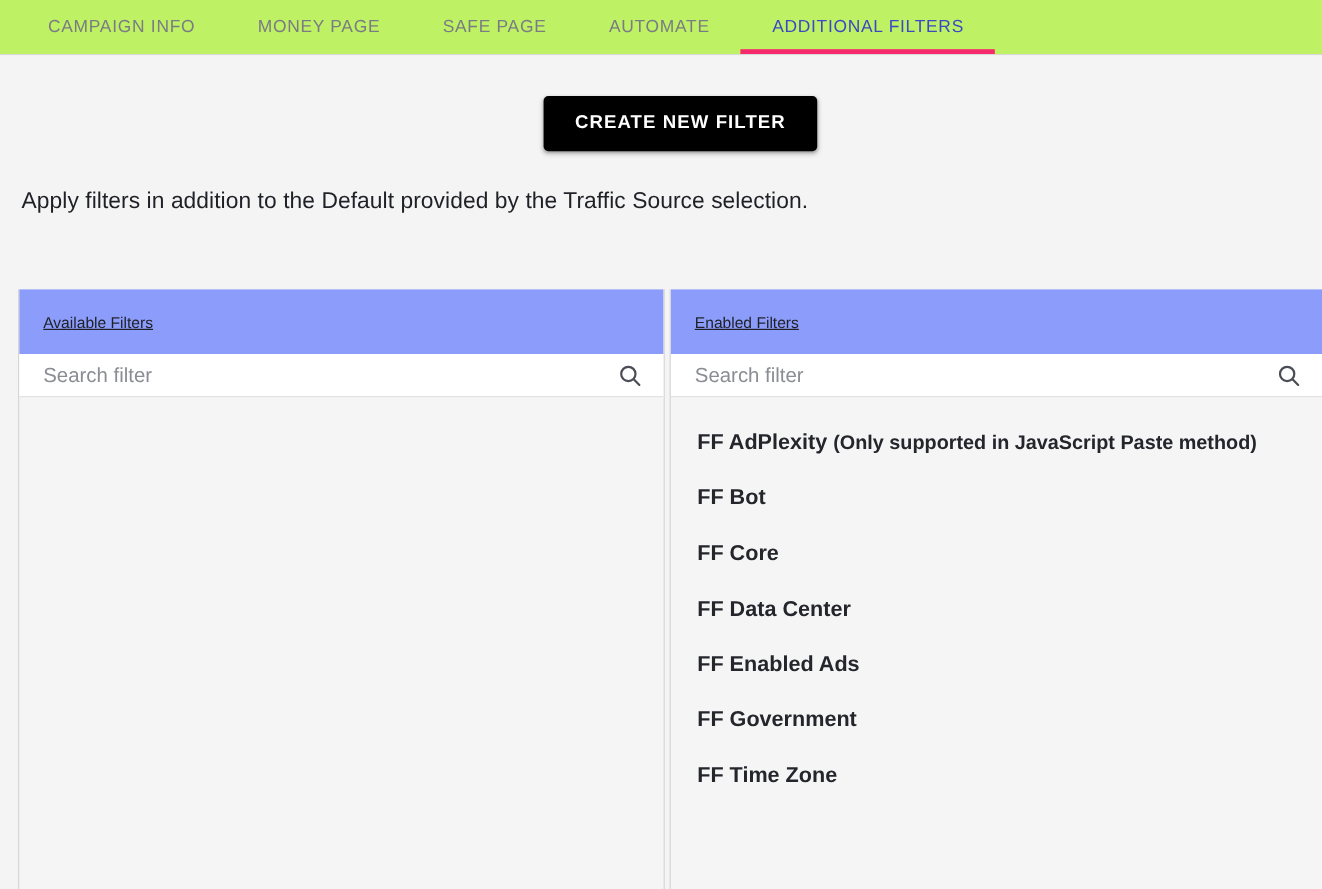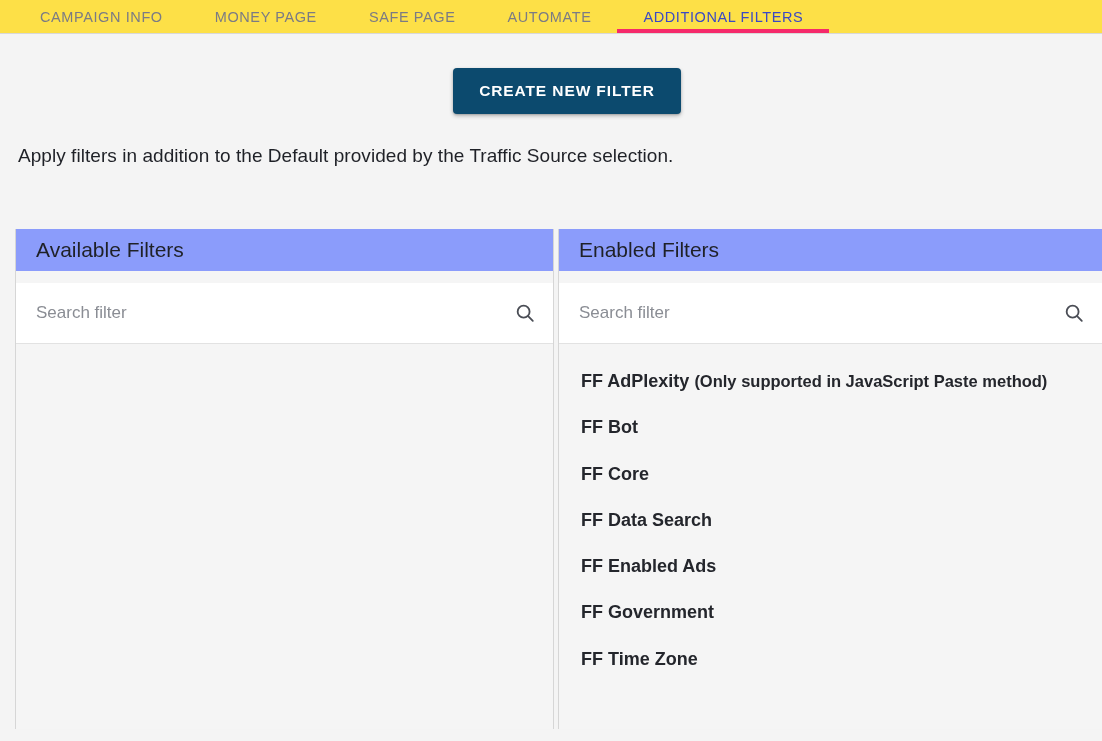--- a/index.html
+++ b/index.html
@@ -10,22 +10,22 @@
     height: 741px;
     overflow: hidden;
     background: #f4f4f4;
     font-family: "Liberation Sans", sans-serif;
     -webkit-font-smoothing: antialiased;
   }
 
   
   .tabbar {
     position: relative;
-    height: 34px;
-    background: #fde047;
+    height: 46px;
+    background: #bef264;
     border-bottom: 1px solid #d8d8d8;
     display: flex;
     align-items: stretch;
     padding-left: 14px;
   }
   .tab {
     position: relative;
     display: flex;
     align-items: center;
     justify-content: center;
@@ -54,21 +54,21 @@
     background: #f4f4f4;
     padding: 0;
   }
 
   .btn-wrap {
     display: flex;
     justify-content: center;
     padding-top: 34px;
   }
   .create-btn {
-    background: #0c4a6e;
+    background: #000000;
     color: #ffffff;
     border: none;
     border-radius: 4px;
     font-family: "Liberation Sans", sans-serif;
     font-size: 15.5px;
     font-weight: bold;
     letter-spacing: 0.9px;
     text-transform: uppercase;
     padding: 14px 26px;
     min-width: 218px;
@@ -106,37 +106,37 @@
     width: 539px;
   }
   .panel.right {
     margin-left: 4px;
     flex: 1;
     border-right: none;
     justify-content: flex-end;
   }
   .panel-header {
     background: #8b9cfb;
-    height: 42px;
+    height: 54px;
     display: flex;
     align-items: center;
     padding: 0 0 0 20px;
-    font-size: 21px;
+    font-size: 13px;
     color: #1f2127;
     flex: 0 0 auto;
+    text-decoration: underline;
   }
   .search-row {
     background: #ffffff;
-    height: 61px;
+    height: 36px;
     flex: 0 0 auto;
     display: flex;
     align-items: center;
     padding: 0 16px 0 18px;
     border-bottom: 1px solid #e2e2e2;
-    margin-top: 12px;
   }
   .search-input {
     flex: 1;
     border: none;
     outline: none;
     background: transparent;
     font-family: "Liberation Sans", sans-serif;
     font-size: 17px;
     color: #2b2d33;
   }
@@ -208,21 +208,21 @@
           <svg width="22" height="22" viewBox="0 0 24 24" fill="none" stroke="#4a4d55" stroke-width="2" stroke-linecap="round">
             <circle cx="10.5" cy="10.5" r="6.5"></circle>
             <line x1="15.4" y1="15.4" x2="20.5" y2="20.5"></line>
           </svg>
         </span>
       </div>
       <div class="panel-list">
           <div class="filter-item"><span class="fname">FF AdPlexity</span> <span class="fnote">(Only supported in JavaScript Paste method)</span></div>
           <div class="filter-item"><span class="fname">FF Bot</span></div>
           <div class="filter-item"><span class="fname">FF Core</span></div>
-          <div class="filter-item"><span class="fname">FF Data Search</span></div>
+          <div class="filter-item"><span class="fname">FF Data Center</span></div>
           <div class="filter-item"><span class="fname">FF Enabled Ads</span></div>
           <div class="filter-item"><span class="fname">FF Government</span></div>
           <div class="filter-item"><span class="fname">FF Time Zone</span></div>
         </div>
     </div>
 
   </div>
 </div>
 
 </body></html>

